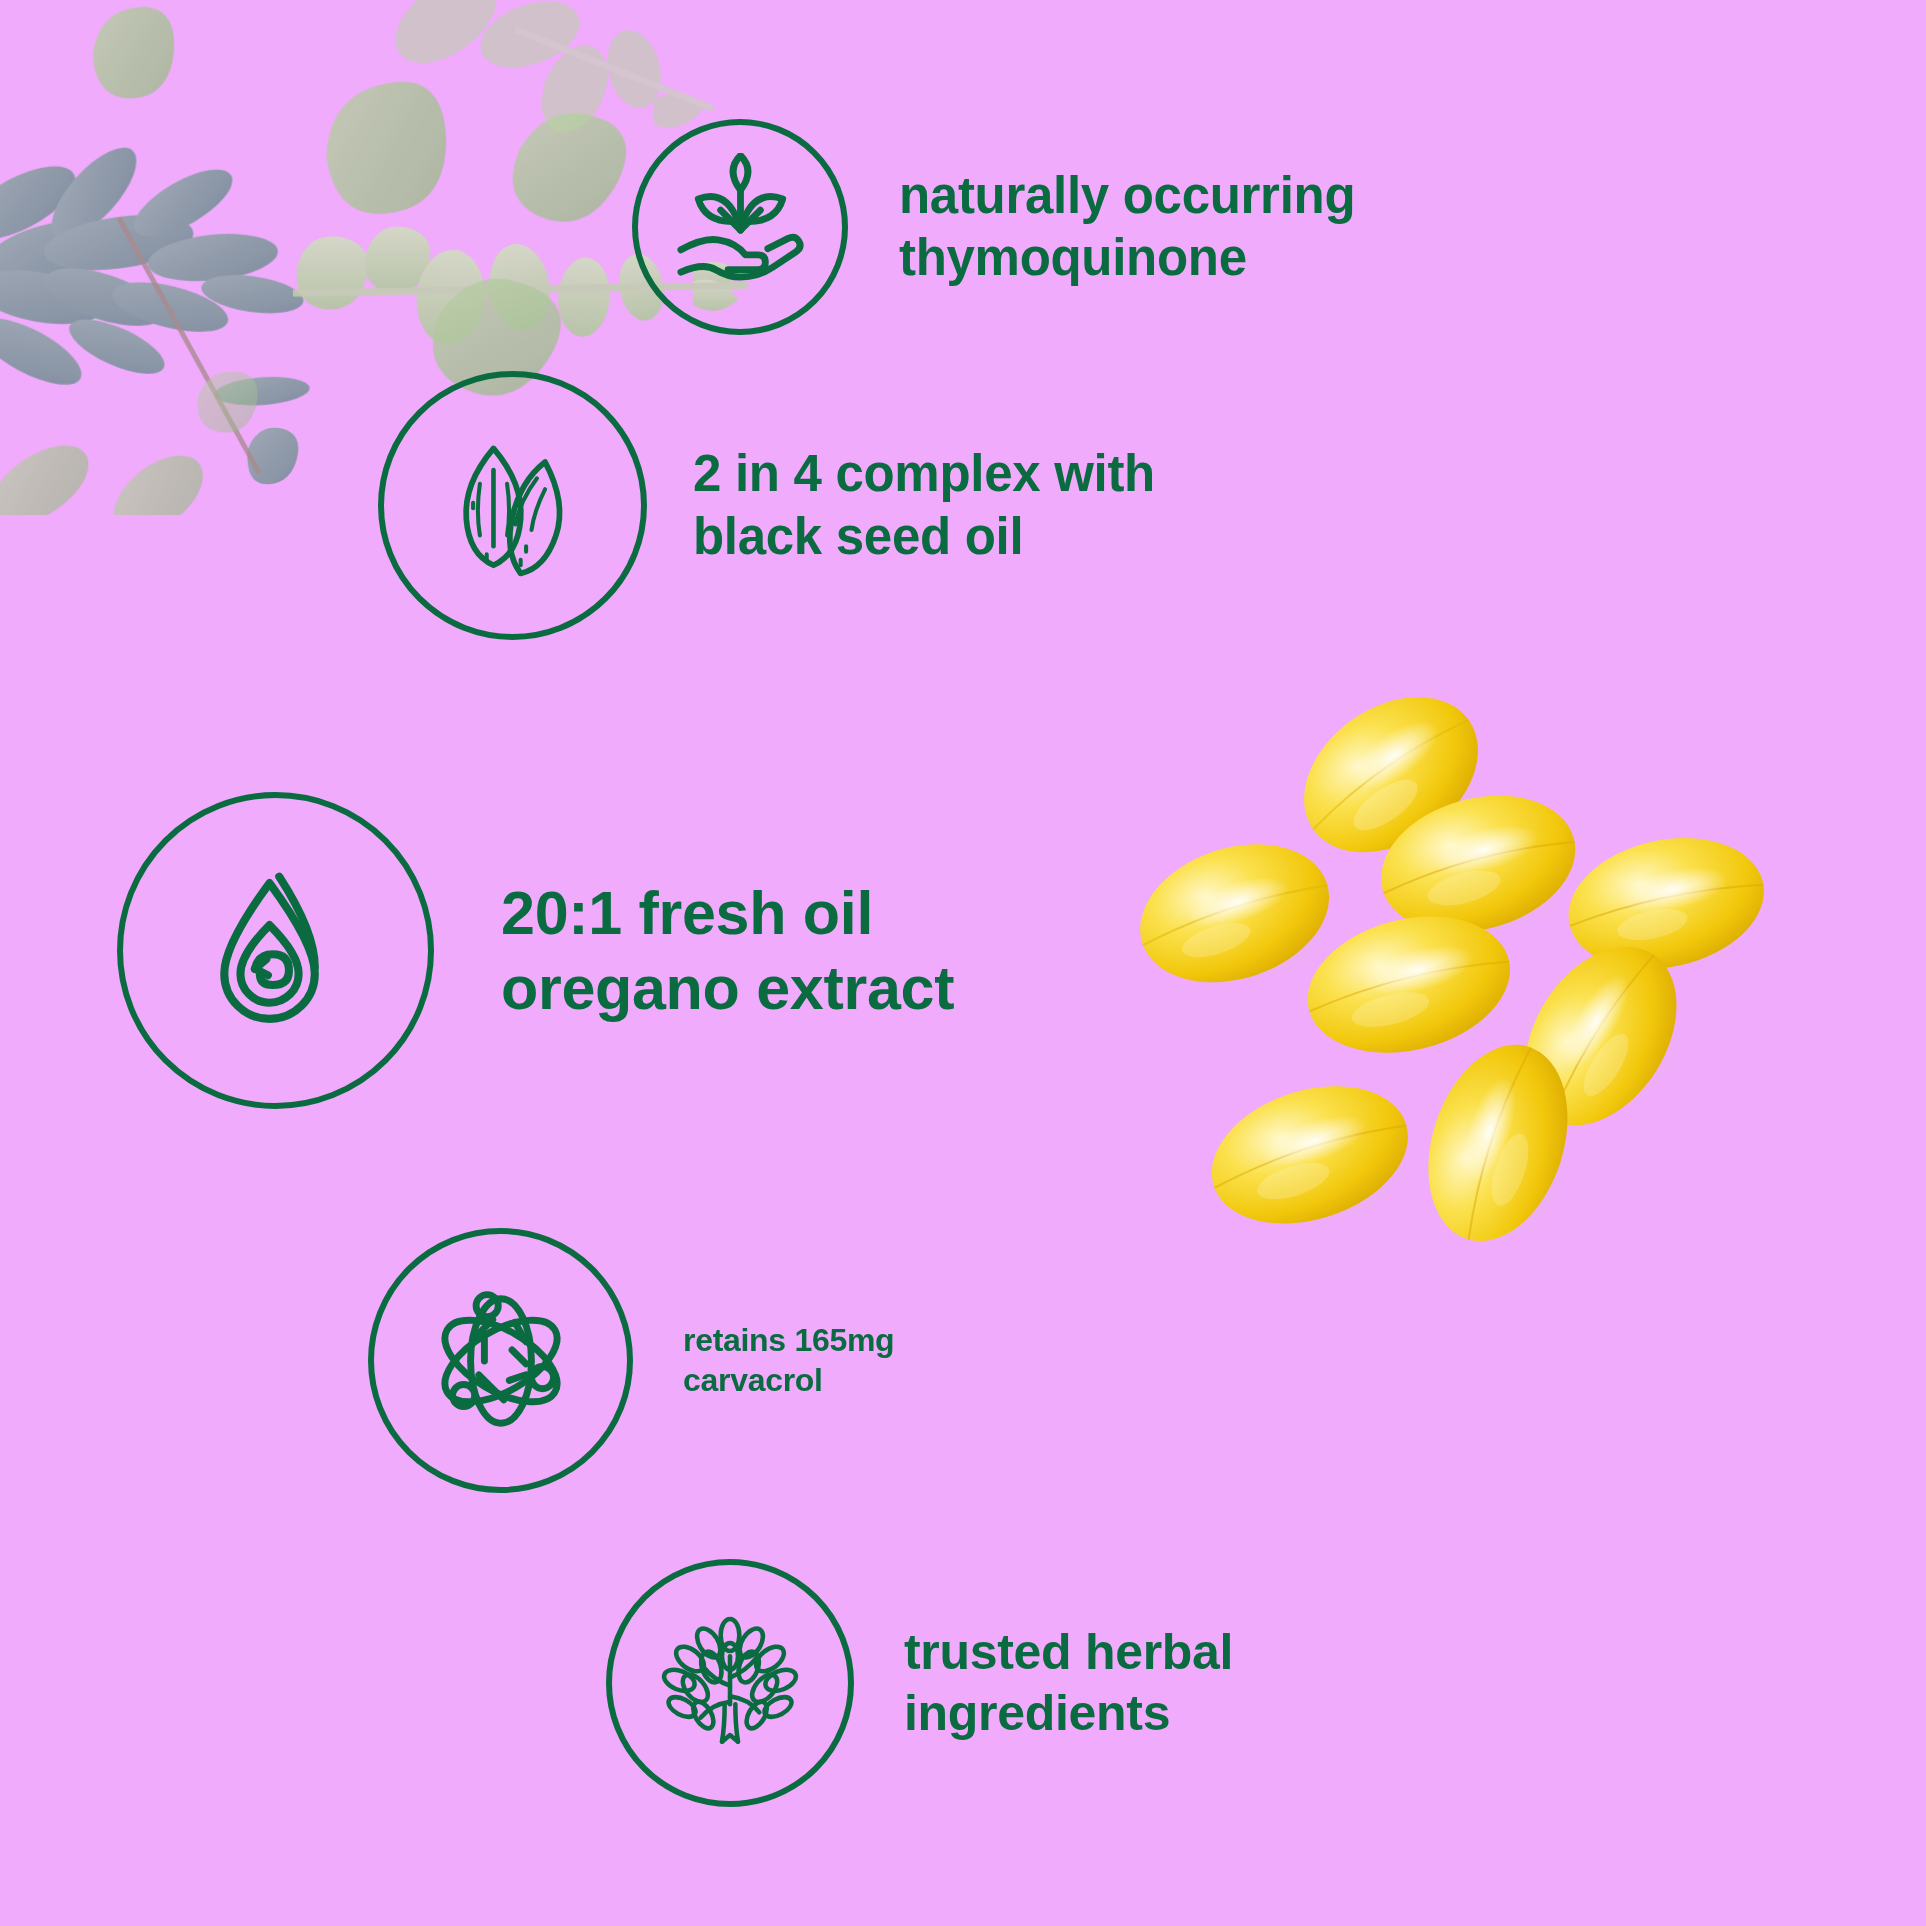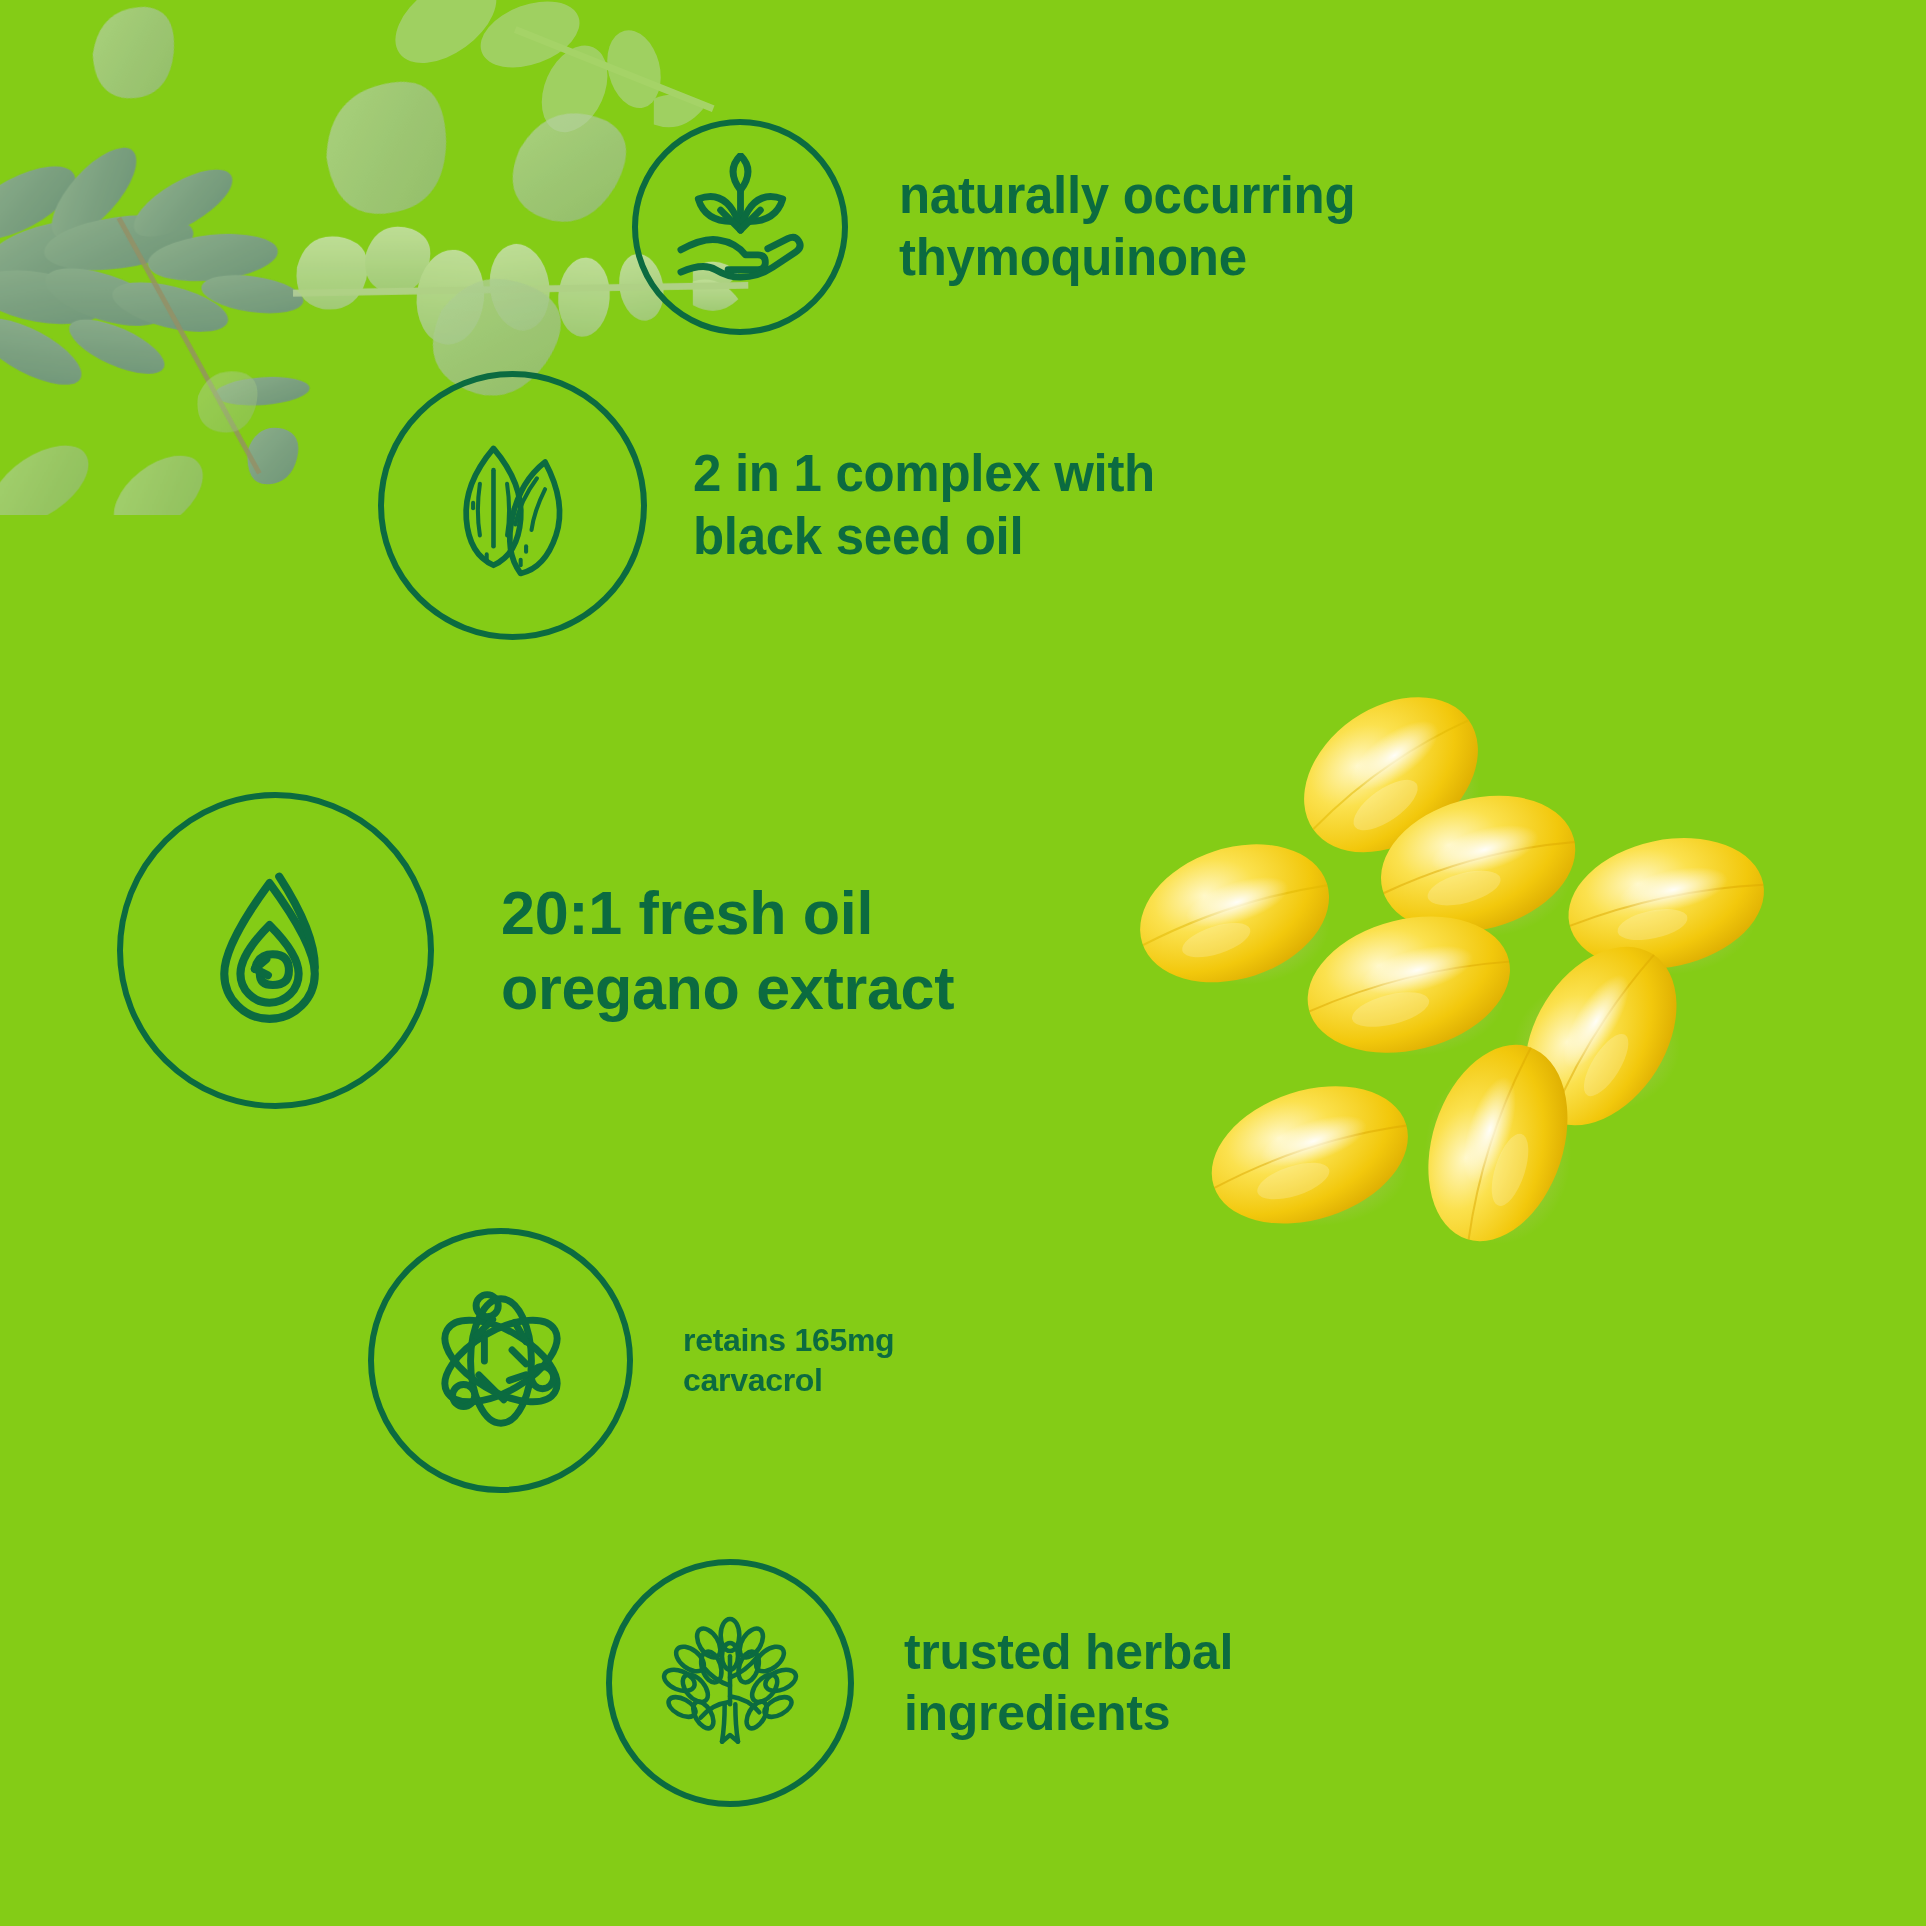--- a/index.html
+++ b/index.html
@@ -10,21 +10,21 @@
     width: 1927px;
     height: 1927px;
     background: #f7efea;
     font-family: "Liberation Sans", sans-serif;
     overflow: hidden;
   }
   #stage {
     position: relative;
     width: 1927px;
     height: 1927px;
-    background: #84cc16;
+    background: #f0abfc;
     overflow: hidden;
   }
 
   
   #foliage {
     position: absolute;
     left: 0; top: 0;
     width: 772px;
     height: 515px;
     pointer-events: none;
@@ -199,21 +199,21 @@
         <path d="M31 58 v4" stroke-width="3"></path>
         <path d="M61 62 v4" stroke-width="3"></path>
         <path d="M41 96 v4" stroke-width="3"></path>
         <path d="M84 28 q16 30 8 54 q-8 24 -26 28 q-12 -16 -6 -42 q6 -26 24 -40z"></path>
         <path d="M78 40 q-12 16 -16 34" stroke-width="3"></path>
         <path d="M84 48 q-8 16 -10 30" stroke-width="3"></path>
         <path d="M70 90 v4" stroke-width="3"></path>
         <path d="M66 100 v4" stroke-width="3"></path>
       </svg>
     </div>
-    <div class="feature-label">2 in 1 complex with
+    <div class="feature-label">2 in 4 complex with
 black seed oil</div>
   </div>
 
   <div class="feature" id="feature-2">
     <div class="icon-ring">
       <svg width="194" height="194" viewBox="0 0 120 120" fill="none" stroke="#0b6b40" stroke-width="5" stroke-linecap="round" stroke-linejoin="round">
         <path d="M56 18 Q28 56 28 74 a28 28 0 0 0 56 0 Q84 56 56 18z"></path>
         <path d="M62 14 Q84 48 84 70"></path>
         <path d="M56 44 Q38 62 38 74 a18 18 0 0 0 36 0 Q74 62 56 44z"></path>
         <path d="M47 71 q2 -9 11 -9 q10 0 10 10 q0 9 -10 9 q-8 0 -8 -7"></path>

